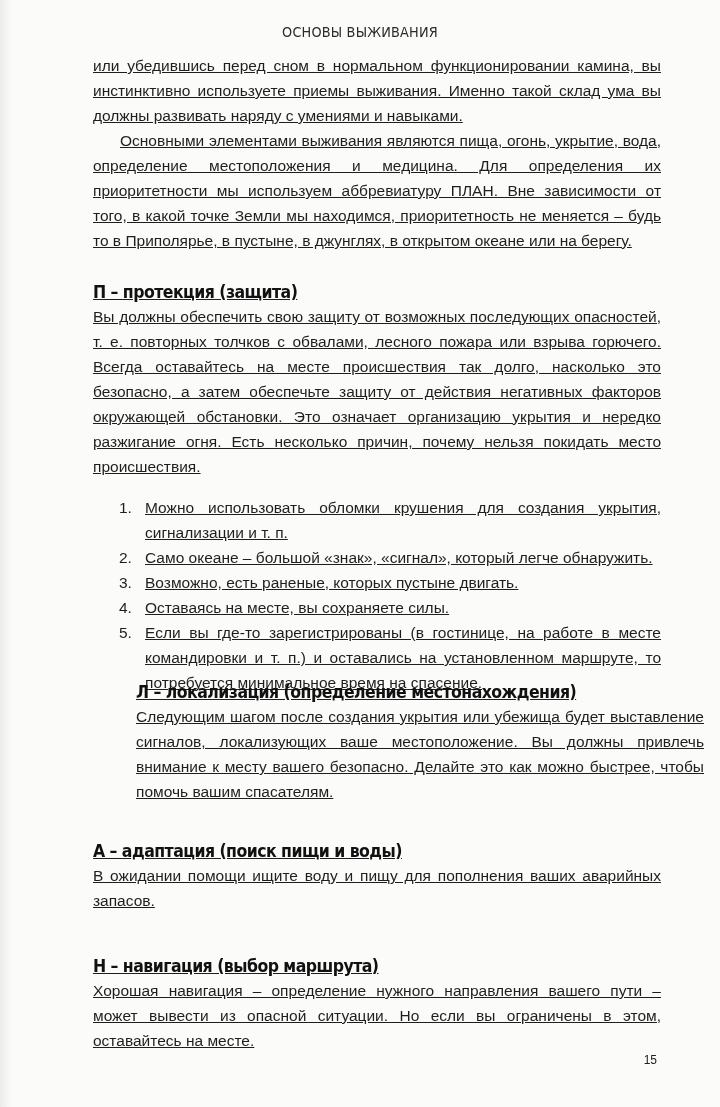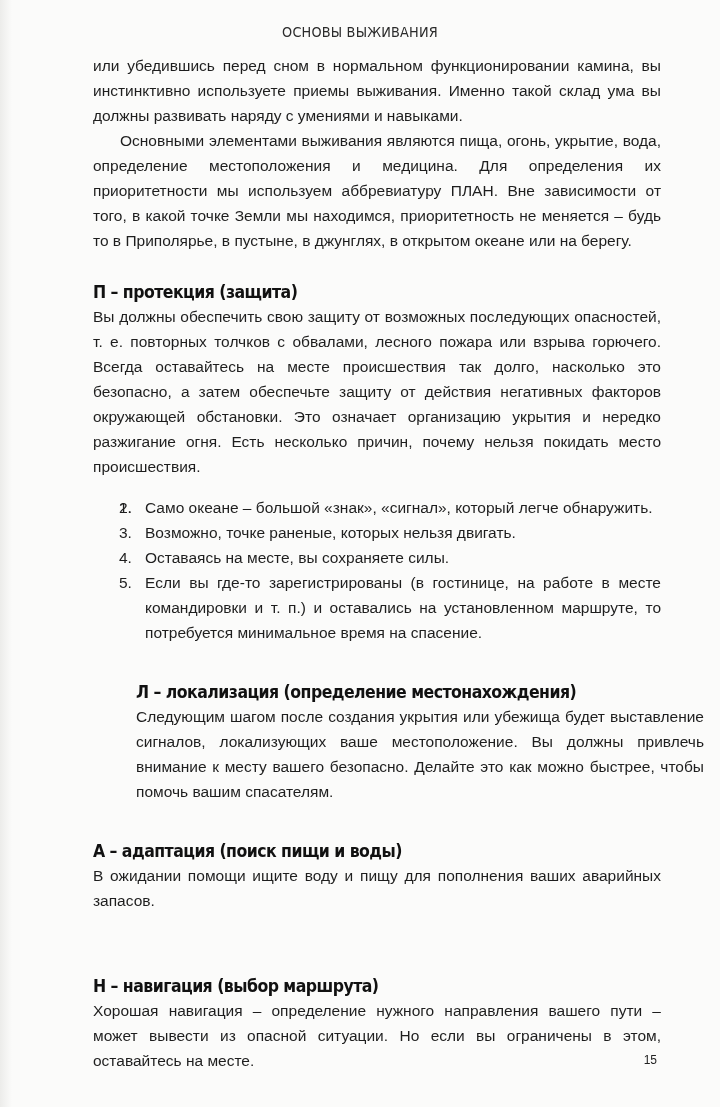--- a/index.html
+++ b/index.html
@@ -19,20 +19,21 @@
     font-family: "DejaVu Sans", sans-serif;
     font-size: 14px; letter-spacing: 0.2px;
     color: #2a2a2a;
     transform: scaleX(0.92);
   }
   .text {
     font-size: 15.5px;
     line-height: 25px;
     text-align: justify;
     transform-origin: left top;
+    text-decoration: underline;
   }
   .text p { margin: 0; }
   .indent { text-indent: 27px; }
   .block { position: absolute; left: 0; width: 568px; }
   h2 {
     margin: 0; font-size: 17.5px; line-height: 24px;
     font-weight: bold; color: #111;
     font-family: "DejaVu Sans", sans-serif;
     letter-spacing: -0.6px;
     transform: scaleX(0.9); transform-origin: left top;
@@ -61,37 +62,37 @@
 
   <div class="block text" style="top:53px;">
     <p>или убедившись перед сном в нормальном функционировании камина, вы инстинктивно используете приемы выживания. Именно такой склад ума вы должны развивать наряду с умениями и навыками.</p>
     <p class="indent">Основными элементами выживания являются пища, огонь, укрытие, вода, определение местоположения и медицина. Для определения их приоритетности мы используем аббревиатуру ПЛАН. Вне зависимости от того, в какой точке Земли мы находимся, приоритетность не меняется – будь то в Приполярье, в пустыне, в джунглях, в открытом океане или на берегу.</p>
   </div>
 
   <div class="block text" style="top:280px;">
     <h2>П – протекция (защита)</h2>
     <p>Вы должны обеспечить свою защиту от возможных последующих опасностей, т. е. повторных толчков с обвалами, лесного пожара или взрыва горючего. Всегда оставайтесь на месте происшествия так долго, насколько это безопасно, а затем обеспечьте защиту от действия негативных факторов окружающей обстановки. Это означает организацию укрытия и нередко разжигание огня. Есть несколько причин, почему нельзя покидать место происшествия.</p>
     <ol style="margin-top:16px;">
-      <li><span class="num">1.</span></li>
+      <li><span class="num">1.</span><span>Можно использовать обломки крушения для создания укрытия, сигнализации и т. п.</span></li>
       <li><span class="num">2.</span><span>Само океане – большой «знак», «сигнал», который легче обнаружить.</span></li>
-      <li><span class="num">3.</span><span>Возможно, точке раненые, которых нельзя двигать.</span></li>
+      <li><span class="num">3.</span><span>Возможно, есть раненые, которых пустыне двигать.</span></li>
       <li><span class="num">4.</span><span>Оставаясь на месте, вы сохраняете силы.</span></li>
       <li><span class="num">5.</span><span>Если вы где-то зарегистрированы (в гостинице, на работе в месте командировки и т. п.) и оставались на установленном маршруте, то потребуется минимальное время на спасение.</span></li>
     </ol>
   </div>
 
   <div class="block text" style="top:680px;margin-left:43px;">
     <h2>Л – локализация (определение местонахождения)</h2>
     <p>Следующим шагом после создания укрытия или убежища будет выставление сигналов, локализующих ваше местоположение. Вы должны привлечь внимание к месту вашего безопасно. Делайте это как можно быстрее, чтобы помочь вашим спасателям.</p>
   </div>
 
   <div class="block text" style="top:839px;">
     <h2>А – адаптация (поиск пищи и воды)</h2>
     <p>В ожидании помощи ищите воду и пищу для пополнения ваших аварийных запасов.</p>
   </div>
 
-  <div class="block text" style="top:974px;">
+  <div class="block text" style="top:954px;">
     <h2>Н – навигация (выбор маршрута)</h2>
     <p>Хорошая навигация – определение нужного направления вашего пути – может вывести из опасной ситуации. Но если вы ограничены в этом, оставайтесь на месте.</p>
   </div>
 </div>
 
 <div class="page-number">15</div>
 
 </body></html>

